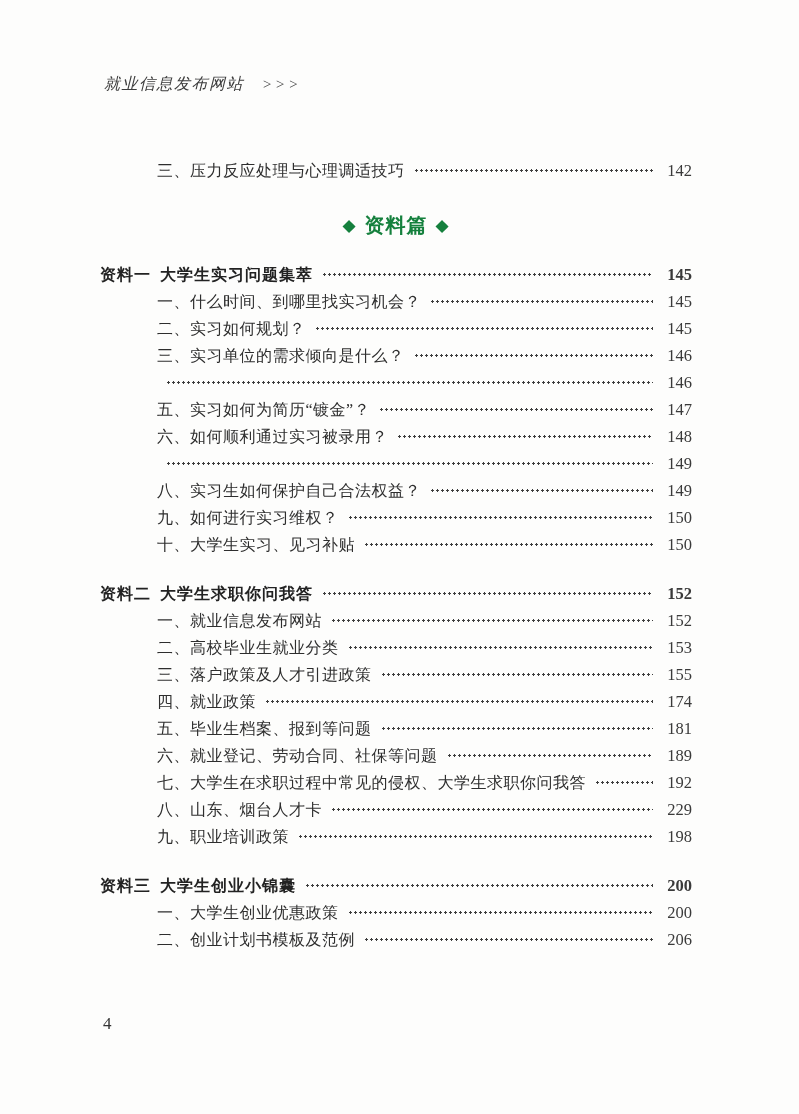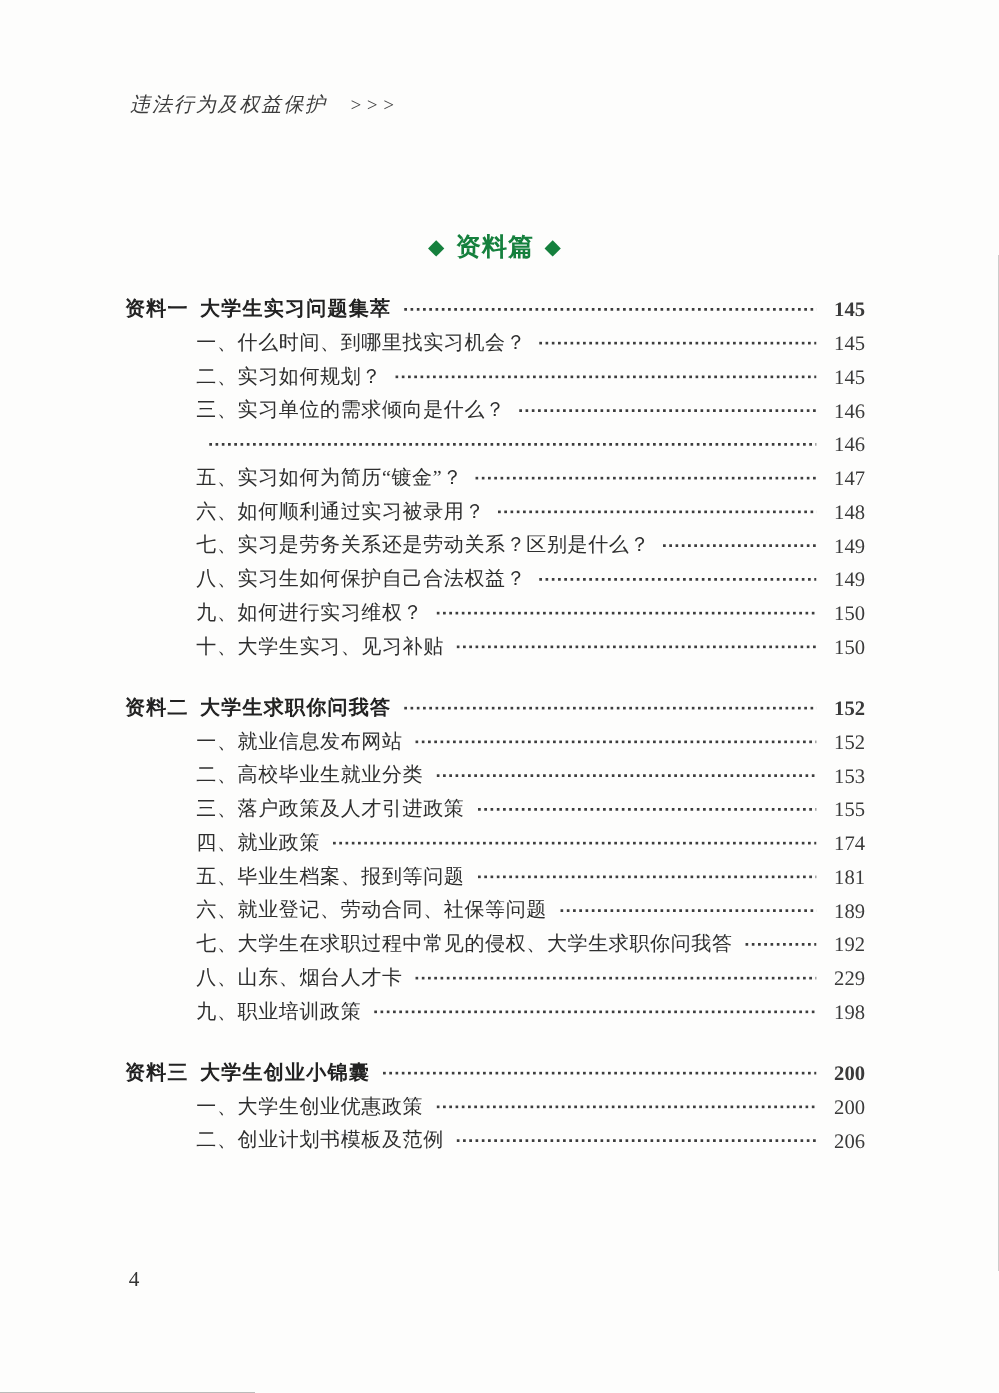--- a/index.html
+++ b/index.html
@@ -52,25 +52,30 @@
   .section-head .lbl { letter-spacing:1px; }
 
   .folio { position:absolute; left:103px; top:1014px; font-size:17px; color:#333; }
 </style>
 </head>
 <body>
 
 <div class="page">
 
   <div class="running-header">
-    <span>违法行为及权益保护</span><span class="arrows">&gt;&gt;&gt;</span>
+    <span>就业信息发布网站</span><span class="arrows">&gt;&gt;&gt;</span>
   </div>
 
   <div class="toc">
 
+    <div class="row item">
+      <span class="lbl">三、压力反应处理与心理调适技巧</span>
+      <span class="leader"></span>
+      <span class="pagenum">142</span>
+    </div>
 
     <div class="part-title">
       <span class="diamond">◆</span><span>资料篇</span><span class="diamond">◆</span>
     </div>
 
     <div class="sec">
       <div class="row section-head">
         <span class="sec-label">资料一</span>
         <span class="lbl">大学生实习问题集萃</span>
         <span class="leader"></span>
@@ -99,21 +104,20 @@
         <span class="lbl">五、实习如何为简历“镀金”？</span>
         <span class="leader"></span>
         <span class="pagenum">147</span>
       </div>
       <div class="row item">
         <span class="lbl">六、如何顺利通过实习被录用？</span>
         <span class="leader"></span>
         <span class="pagenum">148</span>
       </div>
       <div class="row item">
-        <span class="lbl">七、实习是劳务关系还是劳动关系？区别是什么？</span>
         <span class="leader"></span>
         <span class="pagenum">149</span>
       </div>
       <div class="row item">
         <span class="lbl">八、实习生如何保护自己合法权益？</span>
         <span class="leader"></span>
         <span class="pagenum">149</span>
       </div>
       <div class="row item">
         <span class="lbl">九、如何进行实习维权？</span>

